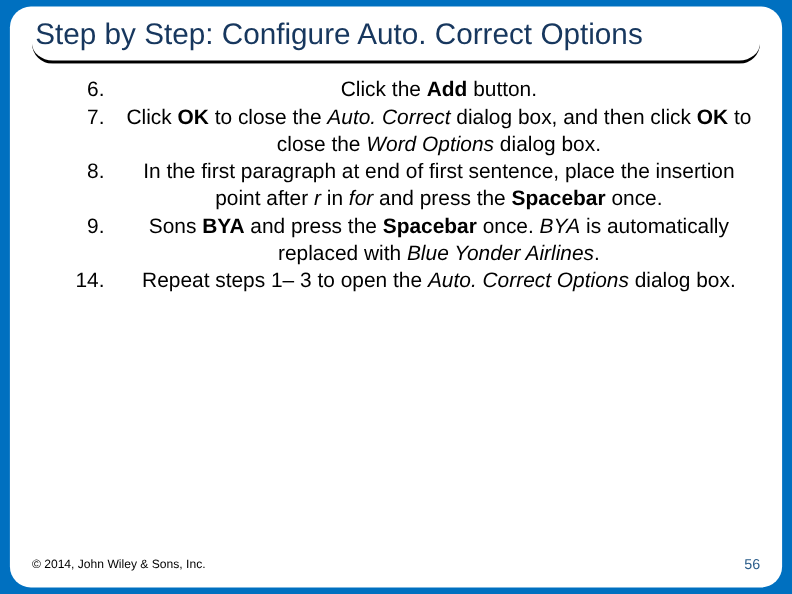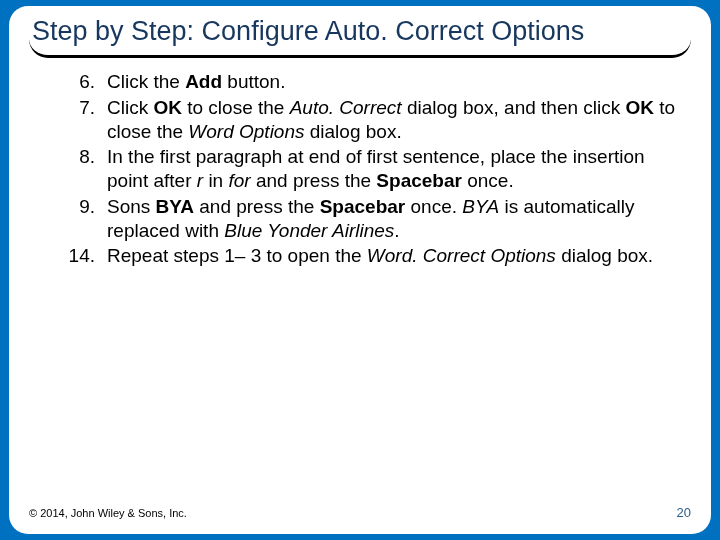--- a/index.html
+++ b/index.html
@@ -40,21 +40,21 @@
     font-size: 19px;
     color: #000;
     line-height: 1.25;
     margin-bottom: 2px;
   }
   .num {
     min-width: 40px;
     text-align: right;
     padding-right: 12px;
   }
-  .txt { flex: 1; }
+  .txt { flex: 1; text-align: center; }
   .b { font-weight: bold; }
   .i { font-style: italic; margin-top: 40px; }
   .footer {
     position: absolute;
     left: 20px;
     right: 20px;
     bottom: 14px;
     font-size: 11px;
     color: #000;
     display: flex;
@@ -86,21 +86,21 @@
         <li class="li">
           <span class="num">8.</span>
           <span class="txt"><span>In the first paragraph at end of first sentence, place the insertion point after </span><span class="i">r</span><span> in </span><span class="i">for</span><span> and press the </span><span class="b">Spacebar</span><span> once.</span></span>
         </li>
         <li class="li">
           <span class="num">9.</span>
           <span class="txt"><span>Sons </span><span class="b">BYA</span><span> and press the </span><span class="b">Spacebar</span><span> once. </span><span class="i">BYA</span><span> is automatically replaced with </span><span class="i">Blue Yonder Airlines</span><span>.</span></span>
         </li>
         <li class="li">
           <span class="num">14.</span>
-          <span class="txt"><span>Repeat steps 1– 3 to open the </span><span class="i">Word. Correct Options</span><span> dialog box.</span></span>
+          <span class="txt"><span>Repeat steps 1– 3 to open the </span><span class="i">Auto. Correct Options</span><span> dialog box.</span></span>
         </li>
       </ol>
   </div>
   <div class="footer">
     <span class="copyright">© 2014, John Wiley &amp; Sons, Inc.</span>
-    <span class="pagenum">20</span>
+    <span class="pagenum">56</span>
   </div>
 </div>
 
 </body></html>

